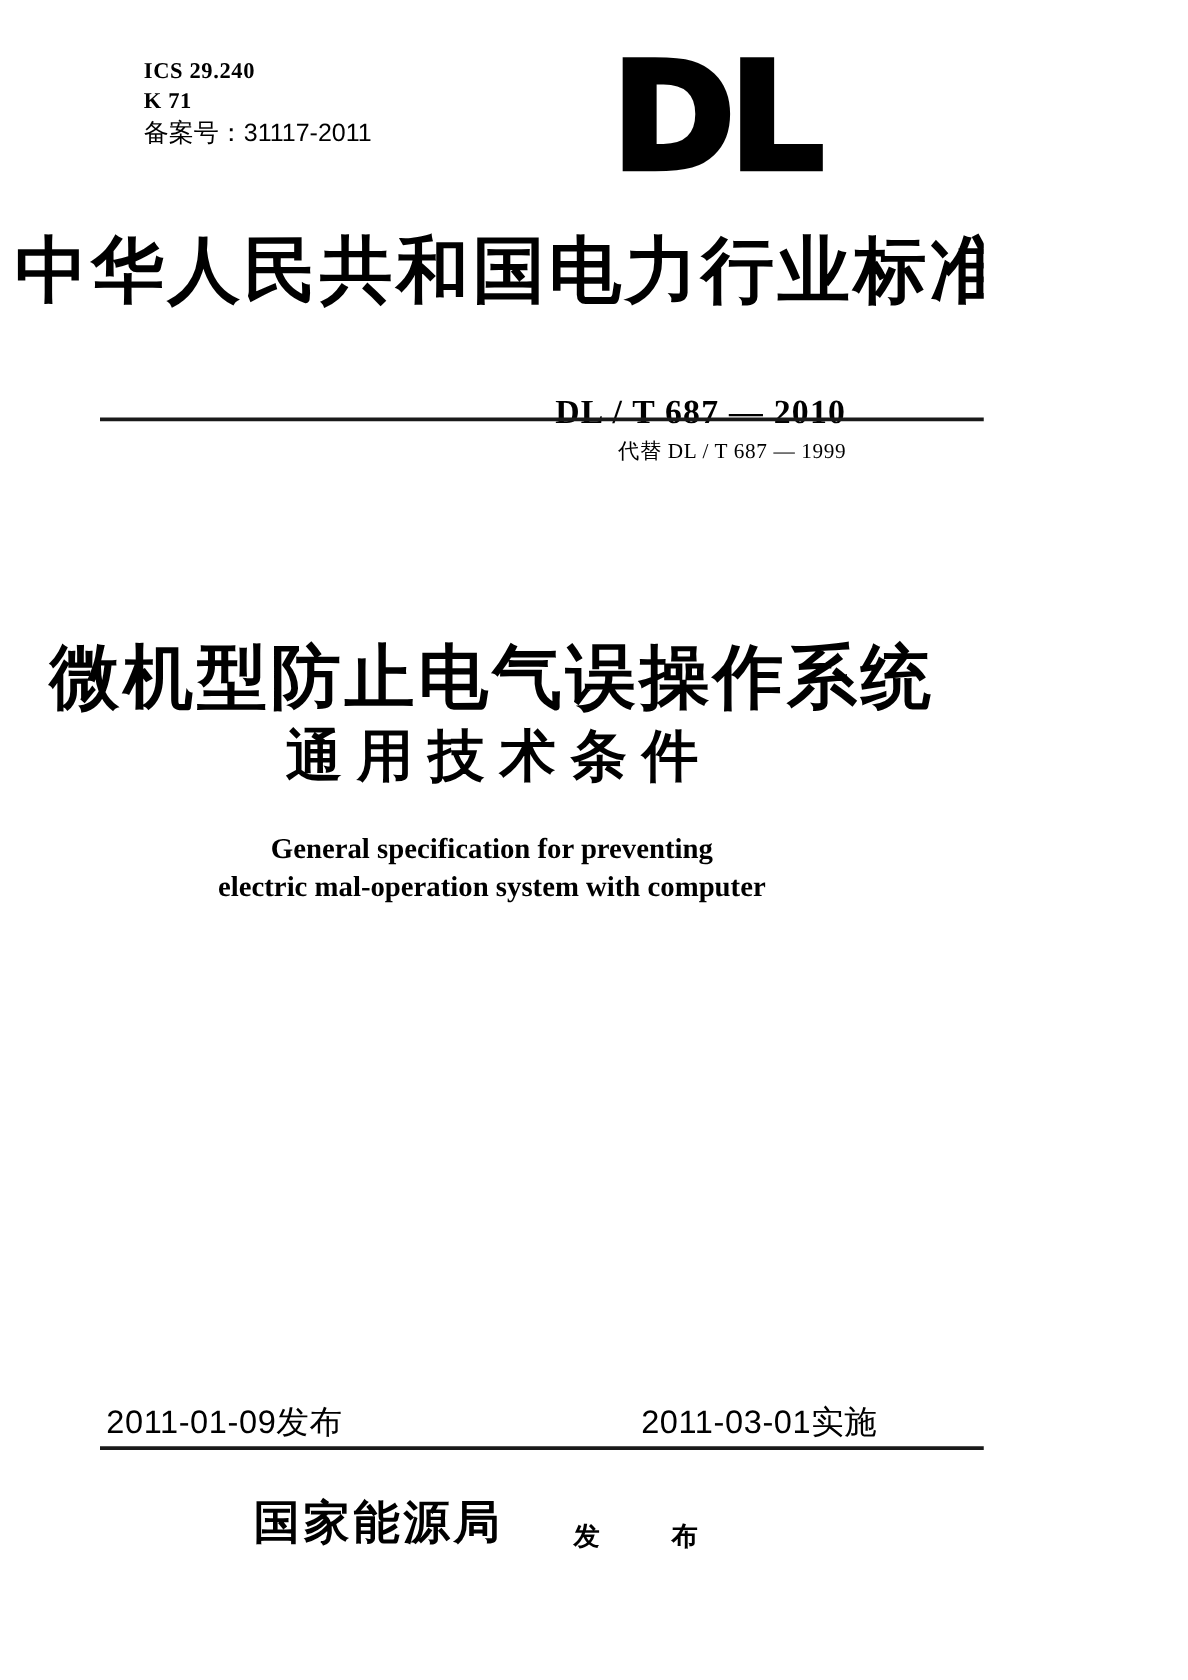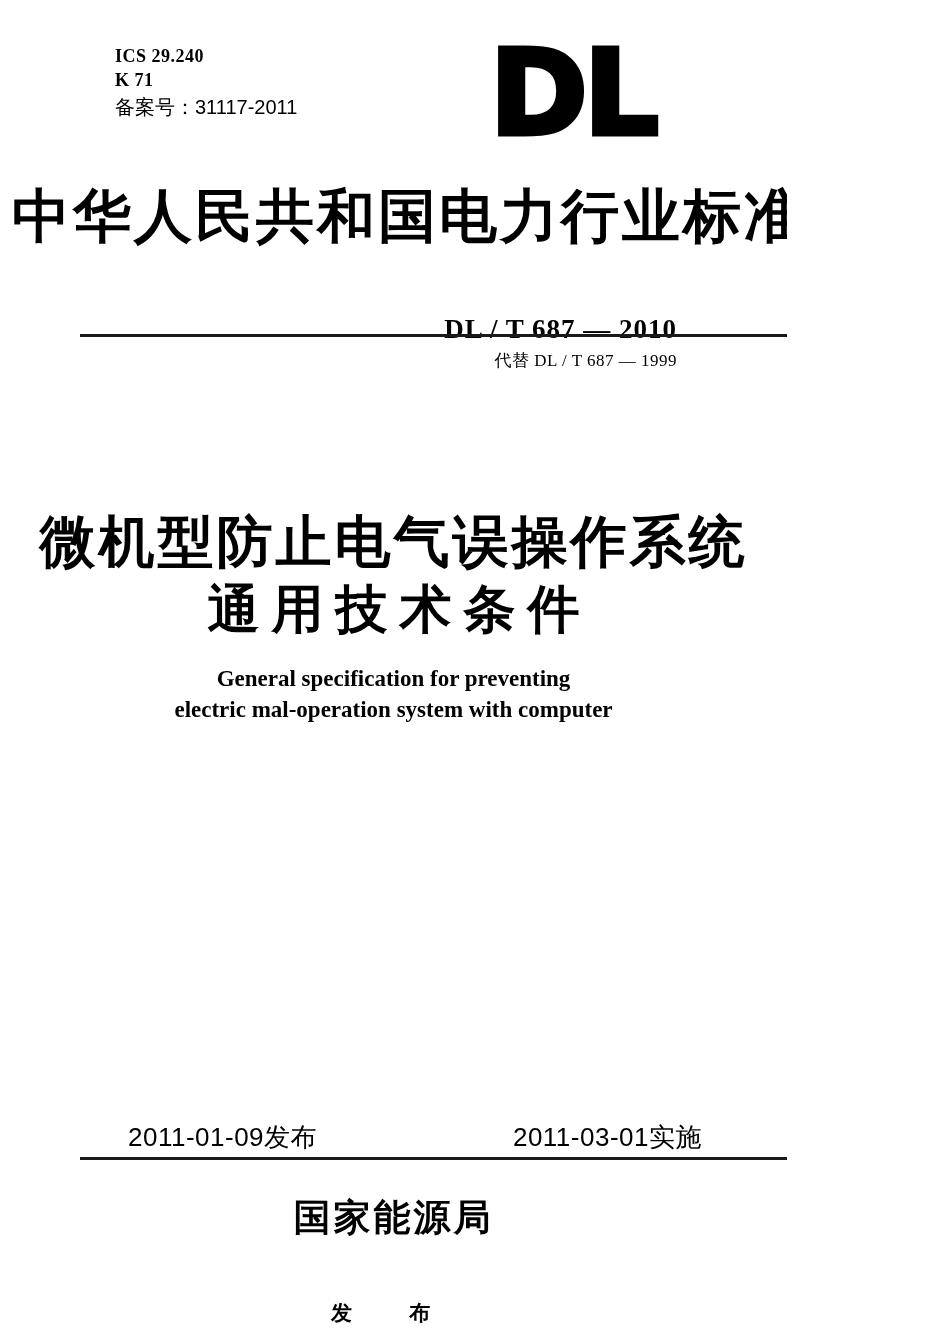--- a/index.html
+++ b/index.html
@@ -105,21 +105,21 @@
     font-weight: bold;
     color: #000;
   }
   .title-cn-line1 {
     top: 505px;
     font-size: 56px;
     letter-spacing: 3px;
   }
   .title-cn-line2 {
     top: 575px;
-    font-size: 52px;
+    font-size: 45px;
     letter-spacing: 12px;
     text-indent: 12px;
   }
 
   
   .title-en {
     position: absolute;
     top: 663px;
     left: 0;
     width: 100%;
@@ -135,34 +135,32 @@
     position: absolute;
     top: 1120px;
     left: 85px;
     right: 85px;
     display: flex;
     justify-content: space-between;
     font-family: "Liberation Sans", "DejaVu Sans", sans-serif;
     font-size: 26px;
     font-weight: 500;
     letter-spacing: 0.5px;
-    margin-left: 43px;
   }
 
   
   .publisher-row {
     position: absolute;
     top: 1193px;
     left: 0;
     width: 100%;
     display: flex;
     justify-content: center;
-    align-items: center;
+    align-items: flex-end;
     gap: 56px;
-    flex-direction: column;
   }
   .publisher-name {
     font-family: "Liberation Serif", serif;
     font-weight: bold;
     font-size: 37px;
     letter-spacing: 3px;
   }
   .publish-label {
     font-family: "Liberation Serif", serif;
     font-weight: bold;

